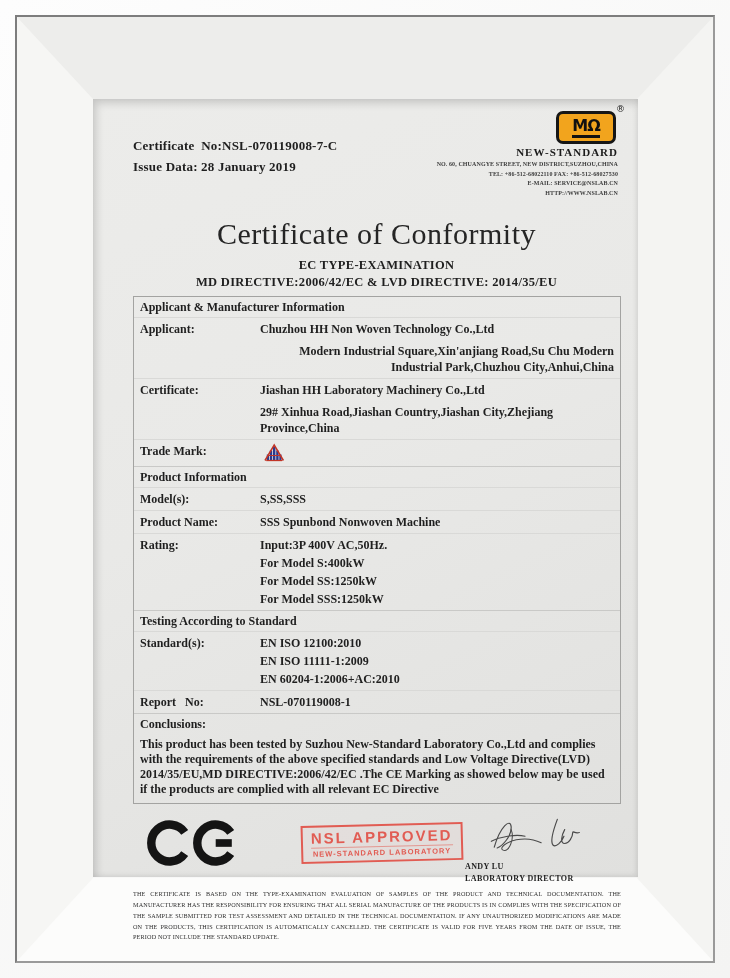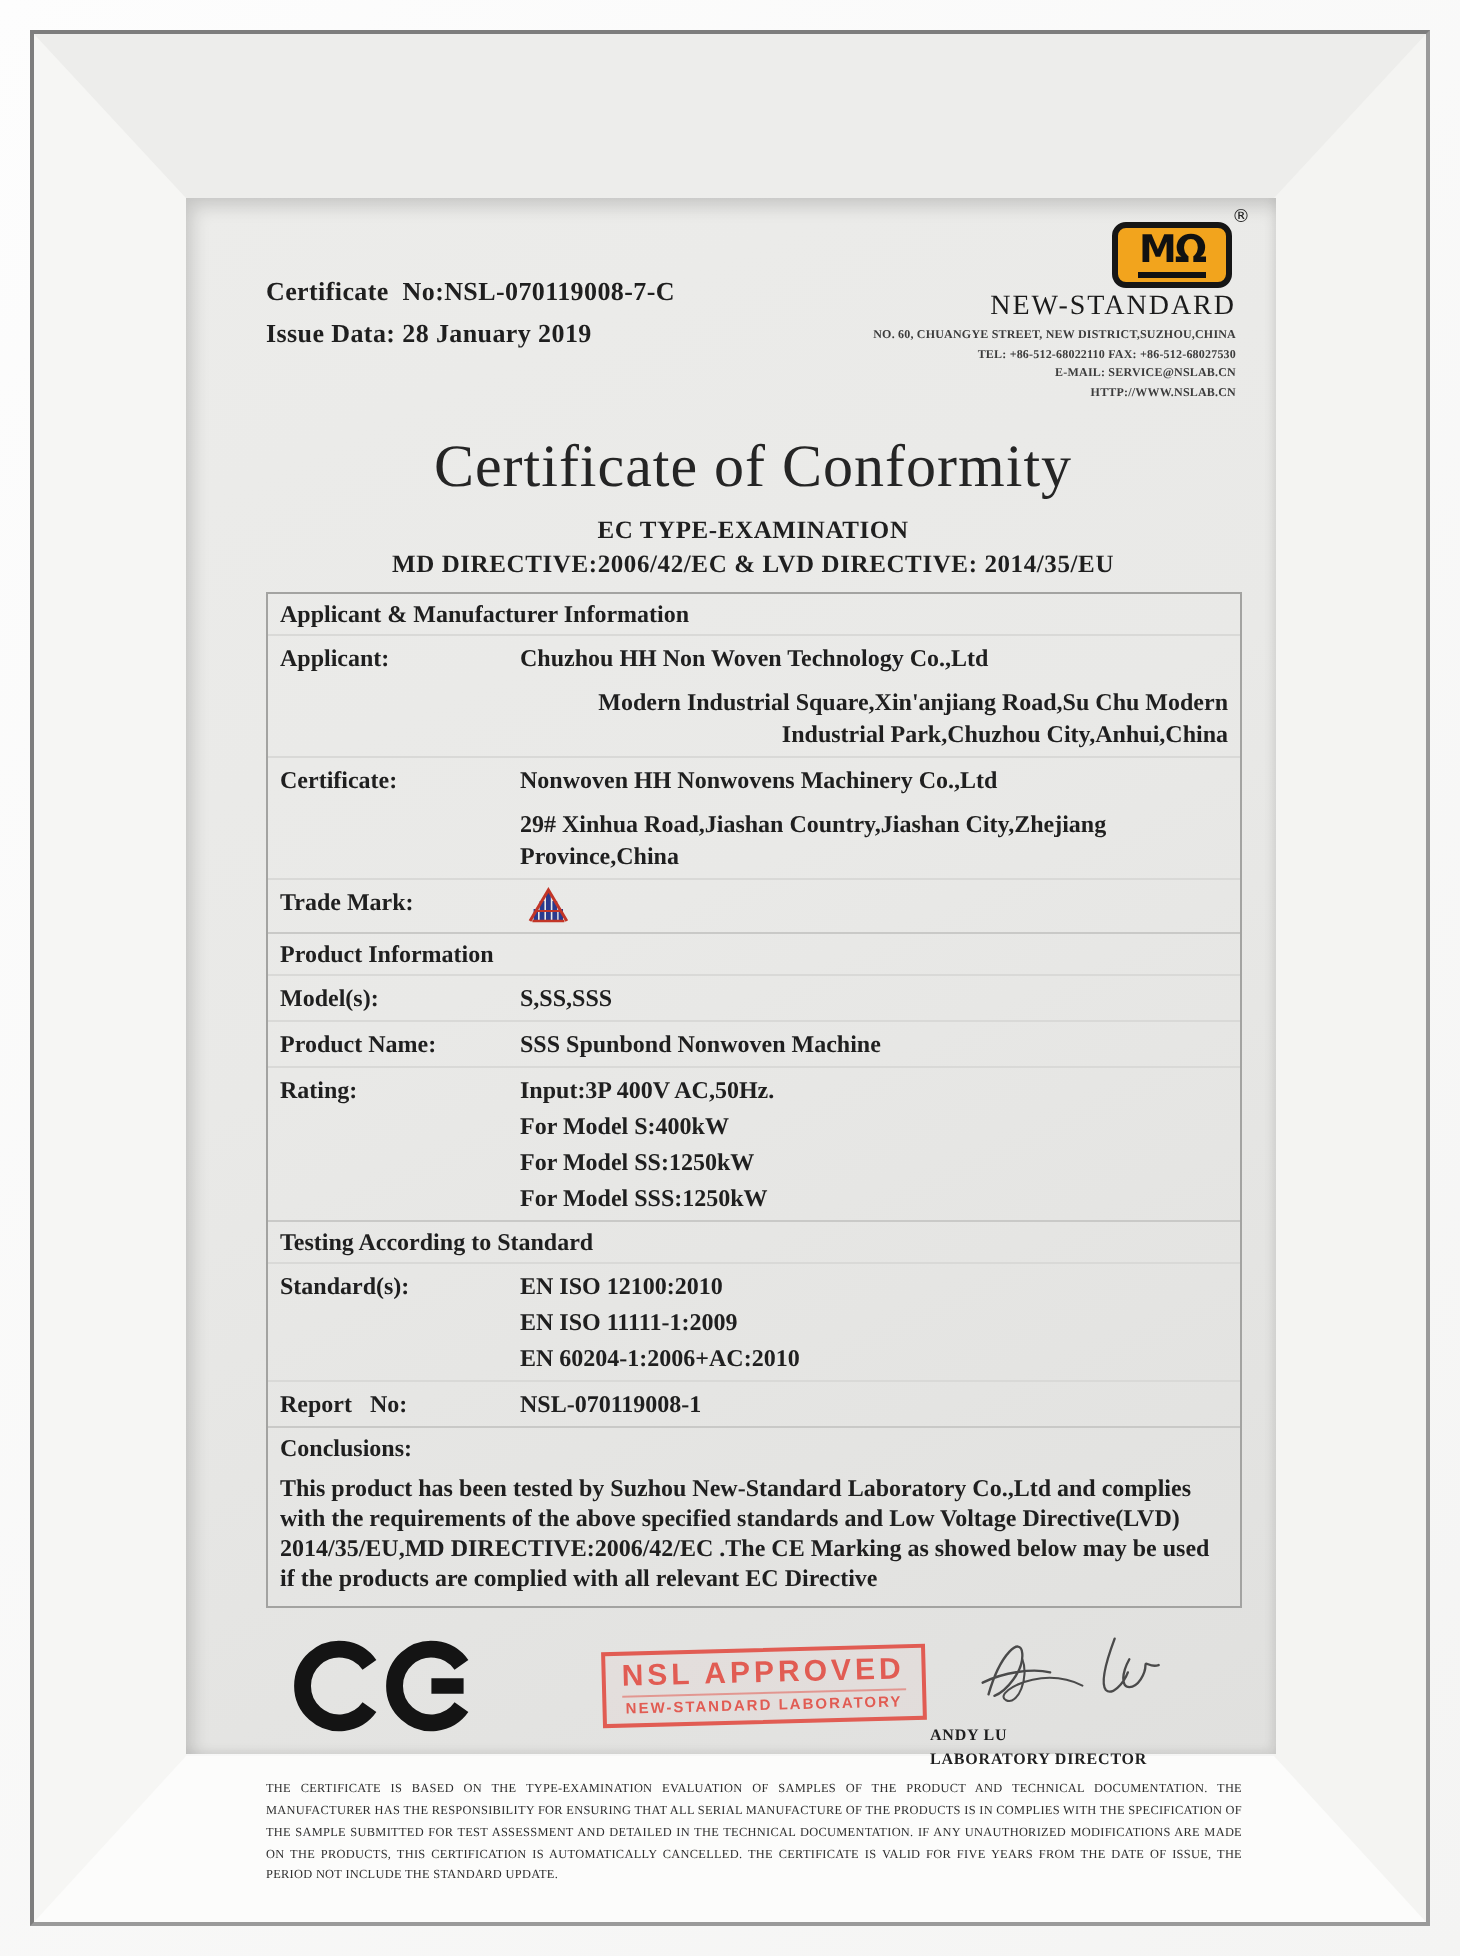--- a/index.html
+++ b/index.html
@@ -29,25 +29,25 @@
   }
   
   .cert-meta { font-size:13px; font-weight:700; letter-spacing:.2px; line-height:21px; white-space:pre-wrap; }
   .brand-block { position:absolute; top:12px; right:20px; text-align:right; width:190px; }
   .logo-wrap { position:relative; display:inline-block; margin-right:2px; }
   .logo-box {
     width:60px; height:33px; background:#f2a41d; border:3px solid #161616; border-radius:7px;
     display:flex; align-items:center; justify-content:center;
   }
   .logo-text {
-    font-family:"DejaVu Sans", sans-serif; font-weight:800; font-size:19px; color:#111;
+    font-family:"DejaVu Sans", sans-serif; font-weight:800; font-size:16px; color:#111;
     line-height:1; border-bottom:3px solid #111; padding-bottom:1px; letter-spacing:-1px;
   }
   .reg-mark { position:absolute; top:-7px; right:-9px; font-size:9px; color:#222; font-family:"DejaVu Sans",sans-serif; }
-  .brand-name { font-size:14px; font-weight:400; letter-spacing:1px; color:#1b1b1b; margin-top:2px; }
+  .brand-name { font-size:11px; font-weight:700; letter-spacing:1px; color:#1b1b1b; margin-top:2px; }
   .brand-addr { margin-top:2px; font-size:6px; line-height:1.6; color:#3c3c3c; font-weight:700; letter-spacing:.1px; }
   
   .title { text-align:center; font-size:30px; color:#252525; margin-top:40px; letter-spacing:.5px; }
   .subtitle { text-align:center; font-size:12.5px; font-weight:700; margin-top:7px; letter-spacing:.3px; }
   .subtitle2 { text-align:center; font-size:12.5px; font-weight:700; margin-top:2px; letter-spacing:.3px; }
   
   .ctable { margin-top:6px; width:488px; border:1px solid #a3a3a1; font-size:12px; font-weight:700; }
   .sec-row { padding:2px 6px; border-top:1px solid #c9c9c7; line-height:16px; }
   .sec-row:first-child { border-top:none; }
   .kv-row { display:flex; padding:3px 6px; border-top:1px solid #d9d9d7; line-height:16px; }
@@ -115,21 +115,21 @@
       <div class="kv-row">
         <div class="kv-label">Applicant:</div>
         <div class="kv-value">Chuzhou HH Non Woven Technology Co.,Ltd</div>
       </div>
       <div class="kv-row" style="border-top:none;text-align:right;">
         <div class="kv-label"></div>
         <div class="kv-value">Modern Industrial Square,Xin'anjiang Road,Su Chu Modern Industrial Park,Chuzhou City,Anhui,China</div>
       </div>
       <div class="kv-row">
         <div class="kv-label">Certificate:</div>
-        <div class="kv-value">Nonwoven HH Nonwovens Machinery Co.,Ltd</div>
+        <div class="kv-value">Jiashan HH Laboratory Machinery Co.,Ltd</div>
       </div>
       <div class="kv-row" style="border-top:none;">
         <div class="kv-label"></div>
         <div class="kv-value">29# Xinhua Road,Jiashan Country,Jiashan City,Zhejiang Province,China</div>
       </div>
       <div class="kv-row">
         <div class="kv-label">Trade Mark:</div>
         <div class="kv-value">
           <svg class="tm-icon" viewBox="0 0 24 20">
             <rect x="11" y="3.5" width="2.4" height="13.5" fill="#2a3a8e"></rect>

